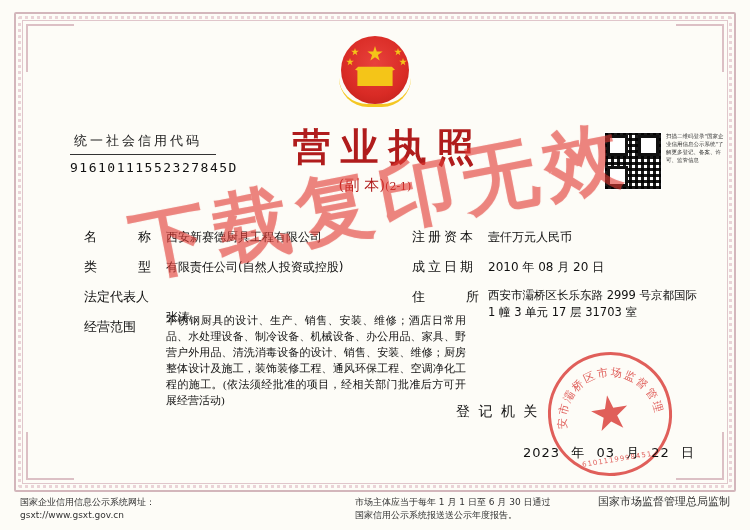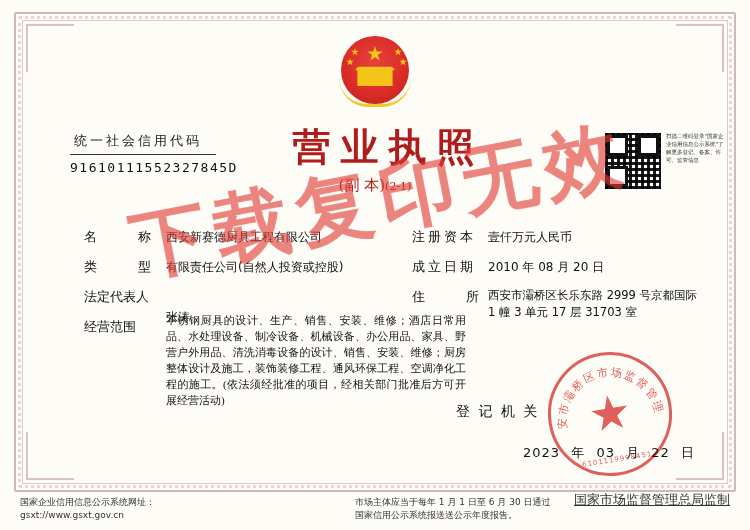--- a/index.html
+++ b/index.html
@@ -319,24 +319,23 @@
     bottom: 8px;
     font-size: 9px;
     line-height: 13px;
     color: #333;
     font-family: "DejaVu Sans", sans-serif;
   }
   .footer-right {
     position: absolute;
     right: 20px;
     bottom: 21px;
-    font-size: 13px;
+    font-size: 11px;
     color: #333;
     font-family: "DejaVu Sans", sans-serif;
-    text-decoration: underline;
   }
 </style>
 </head>
 <body>
 
 <div id="license">
 
   <div class="border-outer"></div>
   <div class="border-dots"></div>
   <div class="border-inner"></div>

